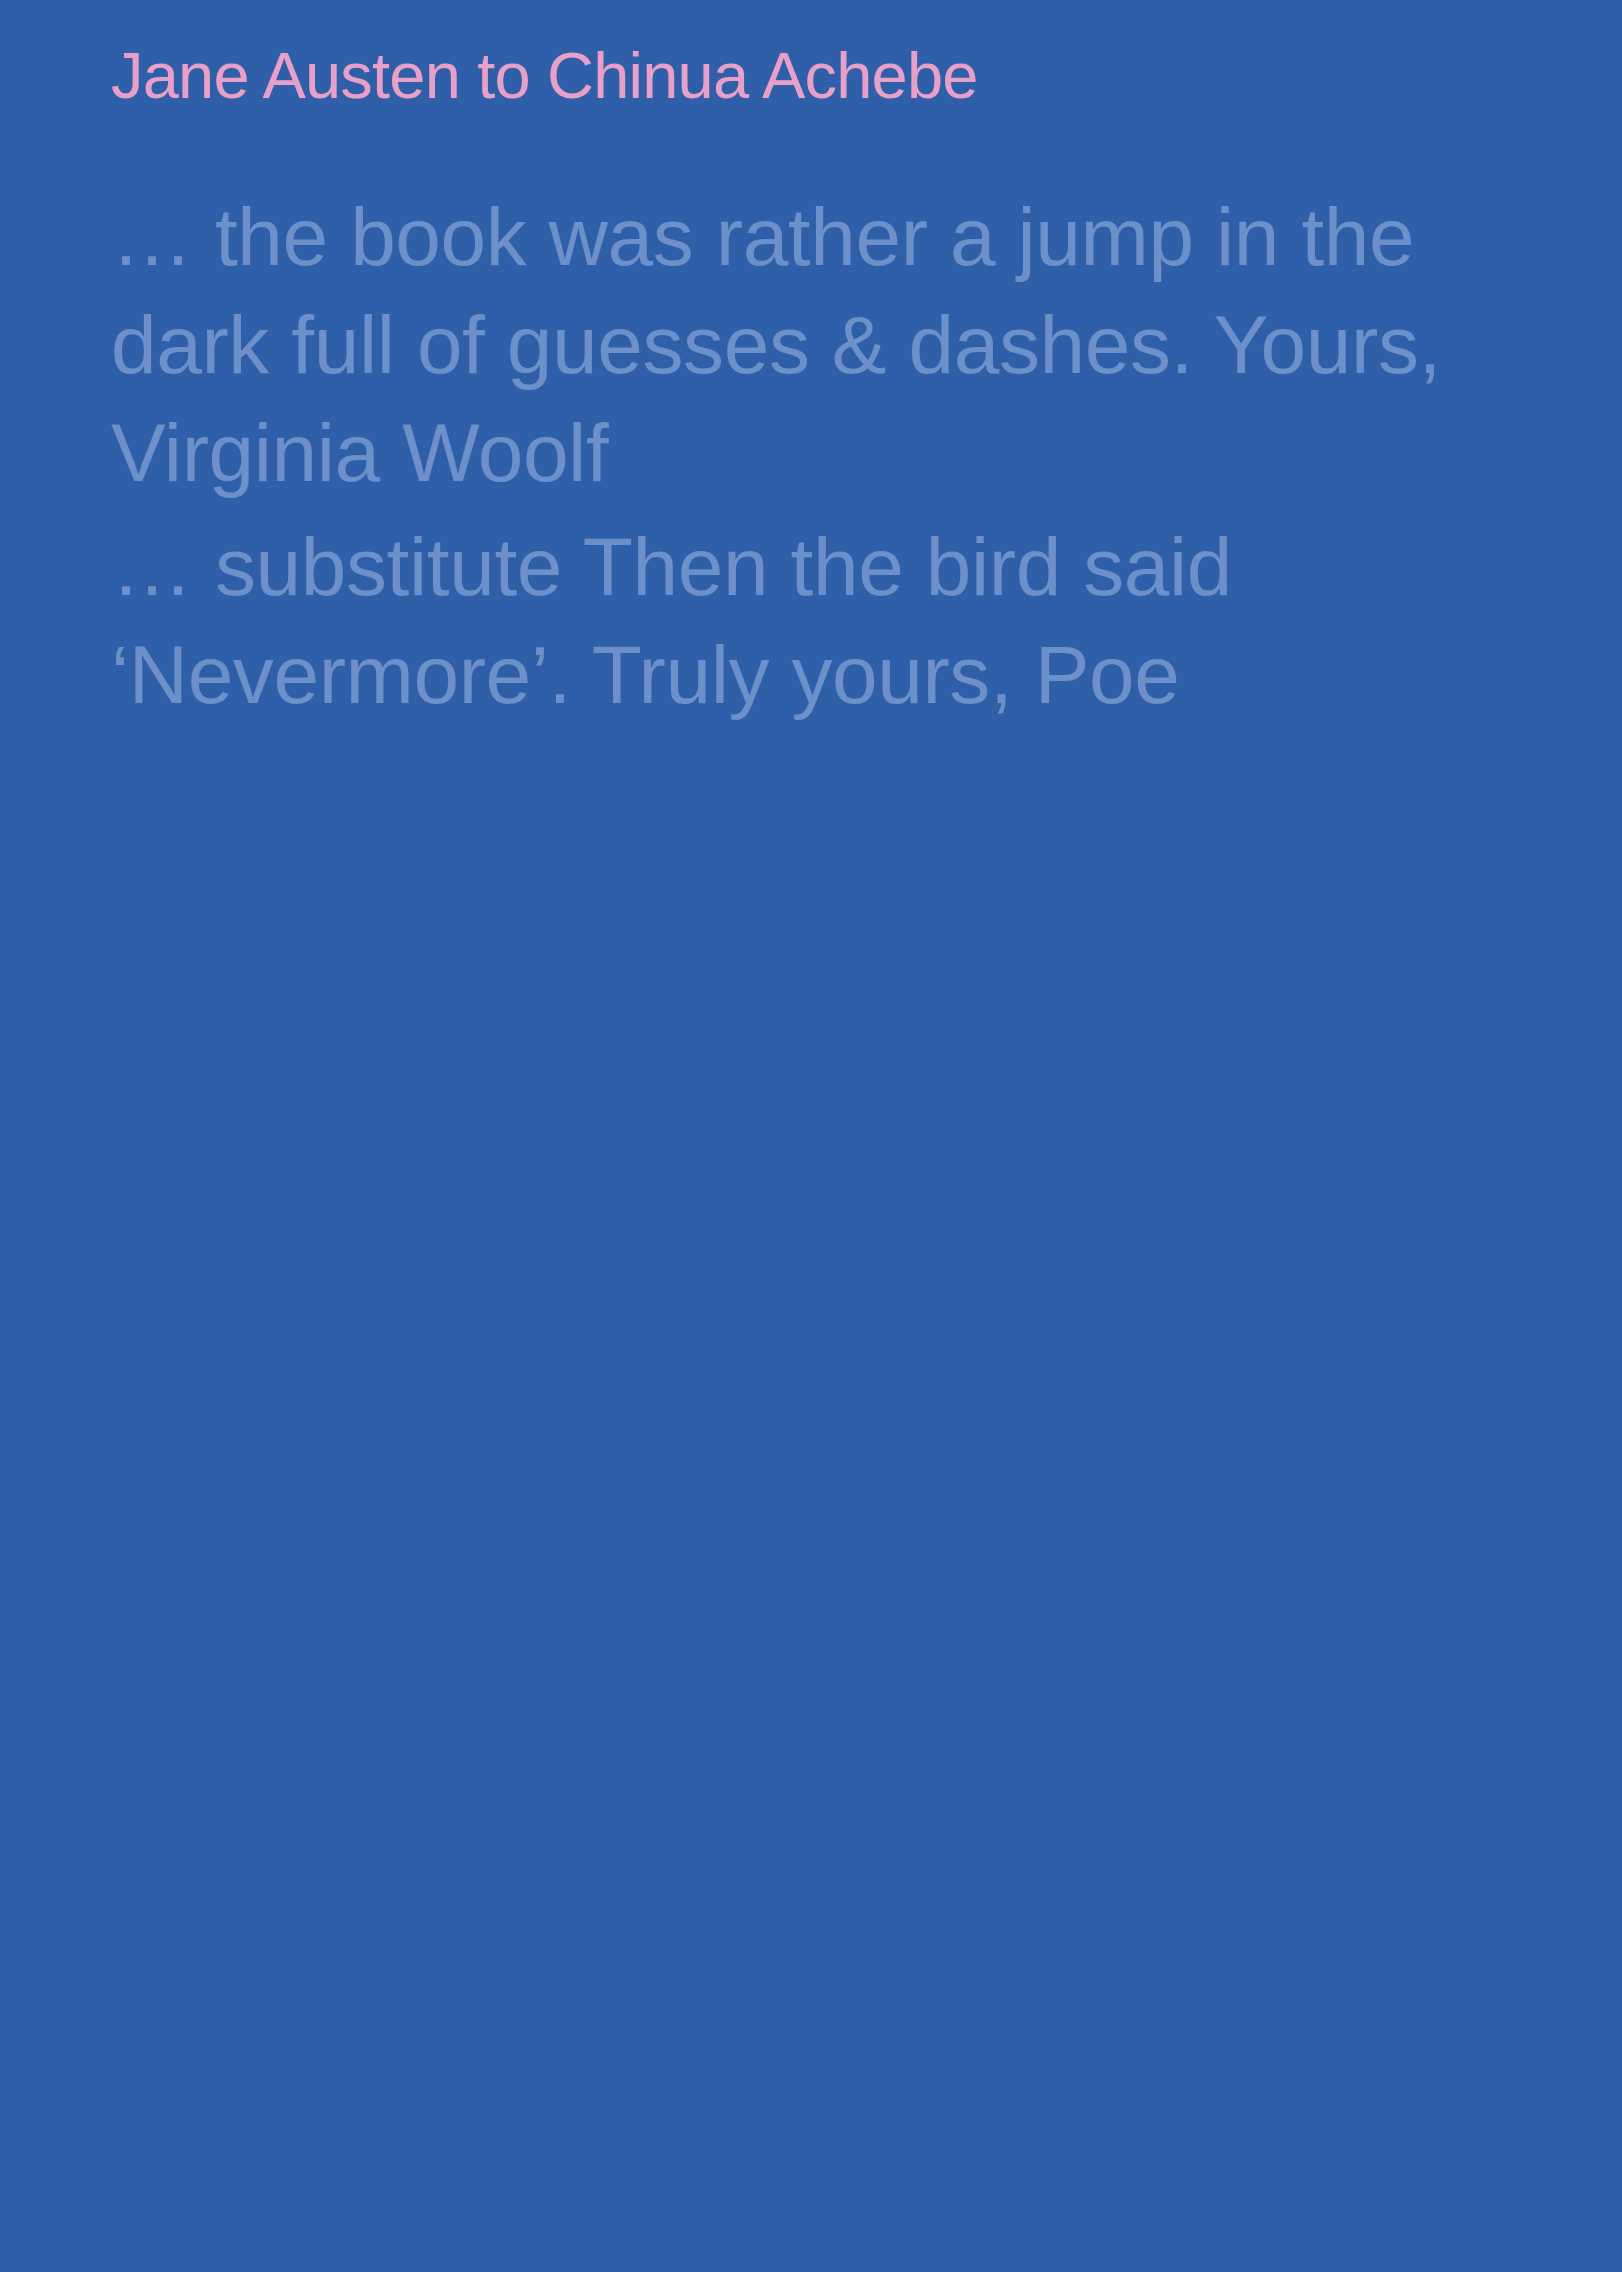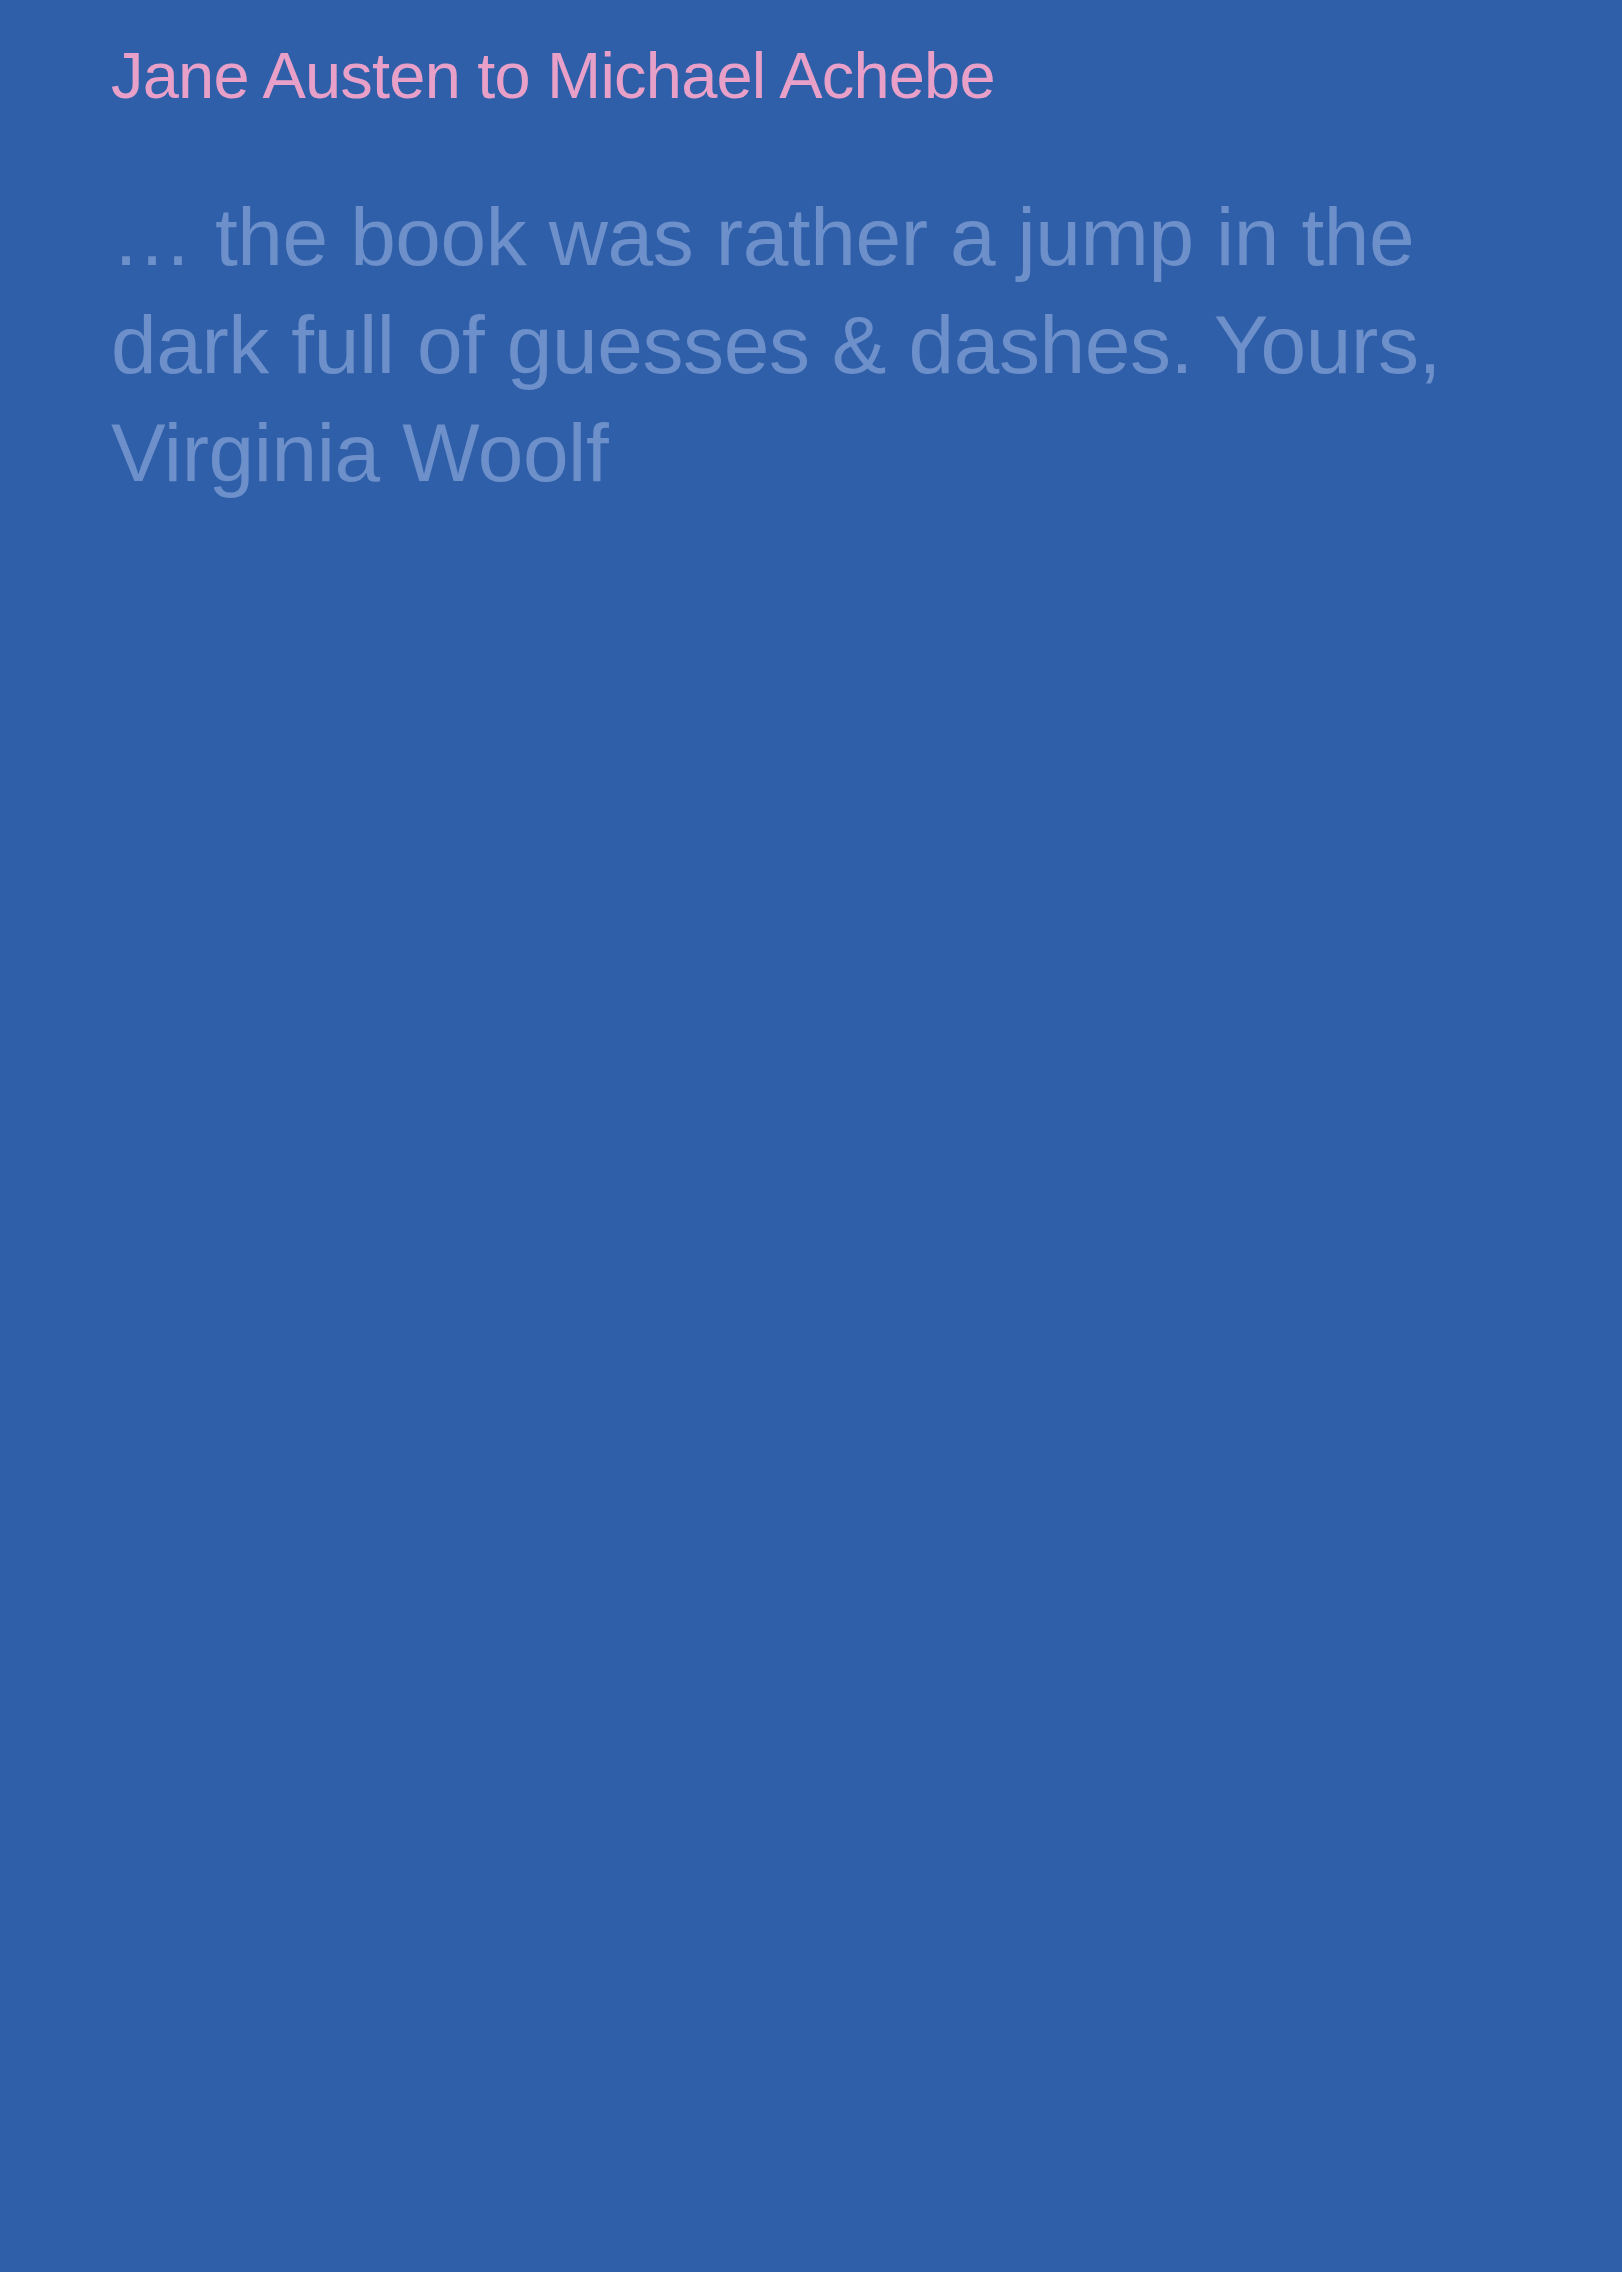--- a/index.html
+++ b/index.html
@@ -67,21 +67,22 @@
     margin-top: 65px;
   }
 </style>
 </head>
 <body>
 
 <div class="cover">
 
 
 
-  <div class="subtitle">Jane Austen to Michael Achebe</div>
+  <div class="subtitle">Jane Austen to Chinua Achebe</div>
 
   <div class="quote quote-mid">… the book was rather a jump in the dark full of guesses &amp; dashes. Yours, Virginia Woolf</div>
 
+  <div class="quote quote-mid2">… substitute Then the bird said ‘Nevermore’. Truly yours, Poe</div>
 
 
 
 </div>
 
 
 </body></html>

